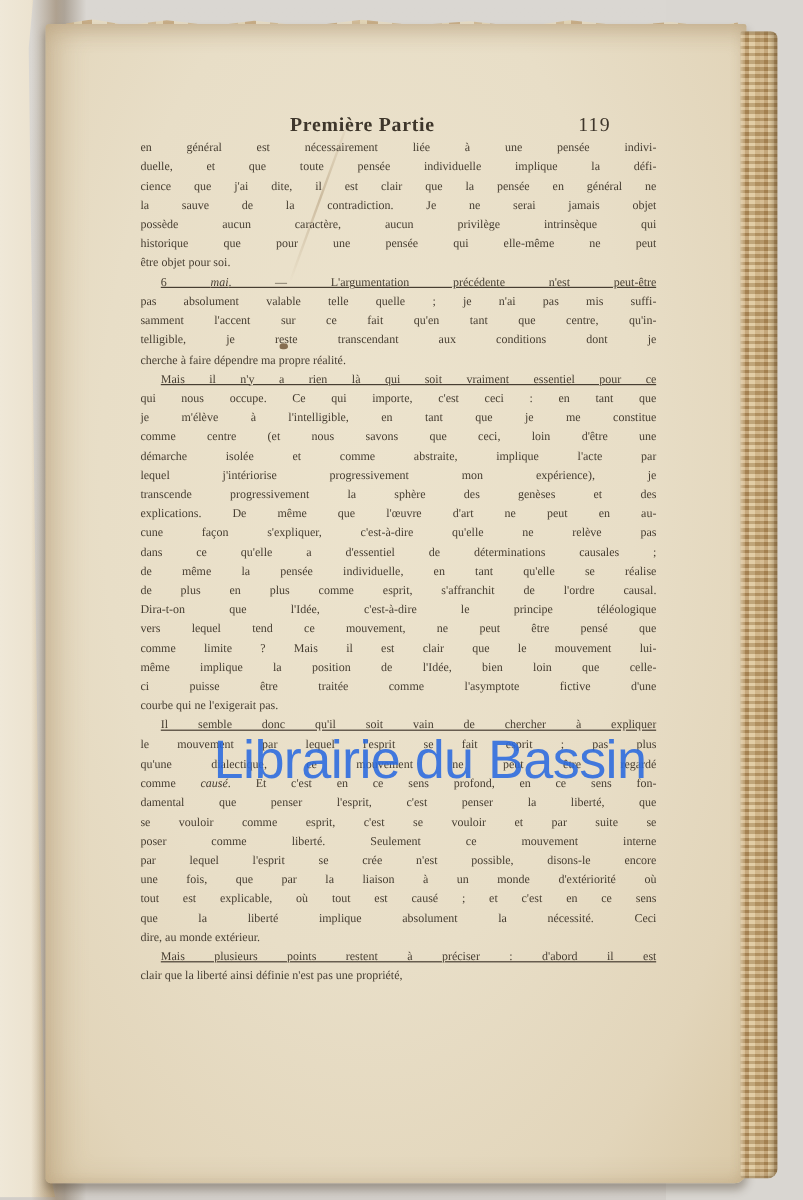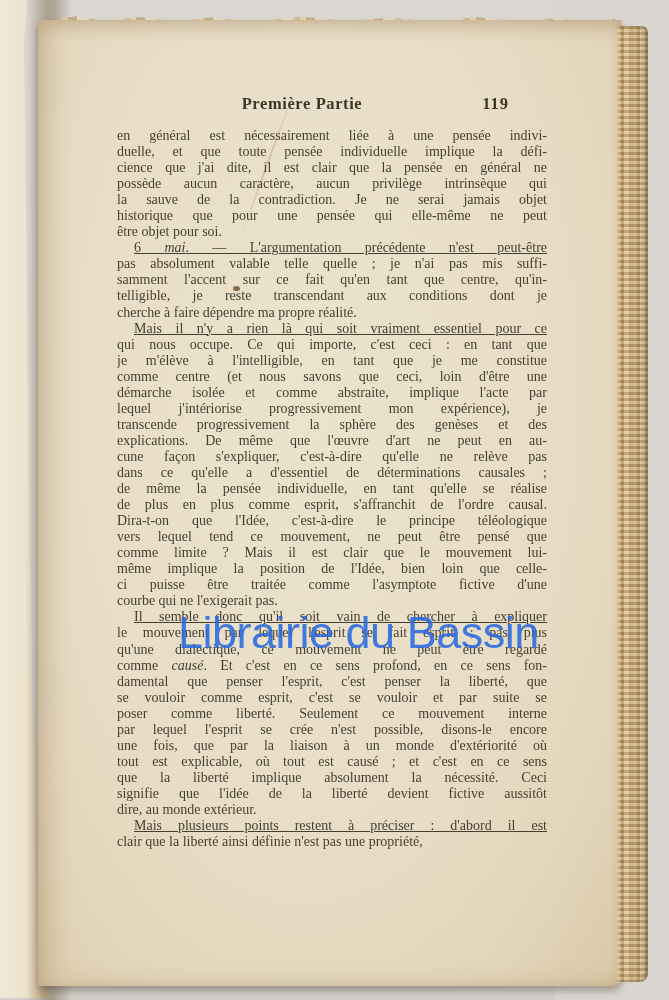--- a/index.html
+++ b/index.html
@@ -60,26 +60,26 @@
   
   .header-row{
     position:absolute;left:117px;top:94px;width:430px;height:22px;
     color:#3e362b;
   }
   .header-title{
     position:absolute;left:0;right:60px;text-align:center;
     font-weight:bold;font-size:16.5px;letter-spacing:.6px;
   }
   .page-number{
-    position:absolute;right:38px;top:0;font-weight:bold;font-size:16.5px;letter-spacing:1px;
+    position:absolute;right:38px;top:0;font-weight:normal;font-size:16.5px;letter-spacing:1px;
   }
   
   .text-block{
-    position:absolute;left:117px;top:128px;width:430px;
-    color:#473e32;font-size:14px;line-height:16.05px;
+    position:absolute;left:117px;top:116px;width:430px;
+    color:#473e32;font-size:10px;line-height:16.05px;
   }
   .line{
     text-align:justify;text-align-last:justify;
     white-space:normal;overflow:hidden;height:16.05px;
   }
   .line.last{text-align-last:left;}
   .line.indent{text-indent:17px;text-decoration:underline;}
   .line em{font-style:italic;}
   
   .watermark{
@@ -106,22 +106,22 @@
 
   <div class="header-row">
     <div class="header-title">Première Partie</div>
     <div class="page-number">119</div>
   </div>
 
   <div class="text-block" id="text-block">
       <div class="line">en général est nécessairement liée à une pensée indivi-</div>
       <div class="line">duelle, et que toute pensée individuelle implique la défi-</div>
       <div class="line">cience que j'ai dite, il est clair que la pensée en général ne</div>
+      <div class="line">la sauve de la contradiction. Je ne serai jamais objet</div>
       <div class="line">possède aucun caractère, aucun privilège intrinsèque qui</div>
-      <div class="line">la sauve de la contradiction. Je ne serai jamais objet</div>
       <div class="line">historique que pour une pensée qui elle-même ne peut</div>
       <div class="line last">être objet pour soi.</div>
       <div class="line indent">6 <em>mai</em>. — L'argumentation précédente n'est peut-être</div>
       <div class="line">pas absolument valable telle quelle ; je n'ai pas mis suffi-</div>
       <div class="line">samment l'accent sur ce fait qu'en tant que centre, qu'in-</div>
       <div class="line">telligible, je reste transcendant aux conditions dont je</div>
       <div class="line last">cherche à faire dépendre ma propre réalité.</div>
       <div class="line indent">Mais il n'y a rien là qui soit vraiment essentiel pour ce</div>
       <div class="line">qui nous occupe. Ce qui importe, c'est ceci : en tant que</div>
       <div class="line">je m'élève à l'intelligible, en tant que je me constitue</div>
@@ -144,20 +144,19 @@
       <div class="line">le mouvement par lequel l'esprit se fait esprit ; pas plus</div>
       <div class="line">qu'une dialectique, ce mouvement ne peut être regardé</div>
       <div class="line">comme <em>causé</em>. Et c'est en ce sens profond, en ce sens fon-</div>
       <div class="line">damental que penser l'esprit, c'est penser la liberté, que</div>
       <div class="line">se vouloir comme esprit, c'est se vouloir et par suite se</div>
       <div class="line">poser comme liberté. Seulement ce mouvement interne</div>
       <div class="line">par lequel l'esprit se crée n'est possible, disons-le encore</div>
       <div class="line">une fois, que par la liaison à un monde d'extériorité où</div>
       <div class="line">tout est explicable, où tout est causé ; et c'est en ce sens</div>
       <div class="line">que la liberté implique absolument la nécessité. Ceci</div>
-      <div class="line">signifie que l'idée de la liberté devient fictive aussitôt</div>
       <div class="line last">dire, au monde extérieur.</div>
       <div class="line indent">Mais plusieurs points restent à préciser : d'abord il est</div>
       <div class="line last">clair que la liberté ainsi définie n'est pas une propriété,</div>
     </div>
 
   <div class="watermark" style="color: rgb(42, 106, 224);">Librairie du Bassin</div>
 </div>
 
 </body></html>

